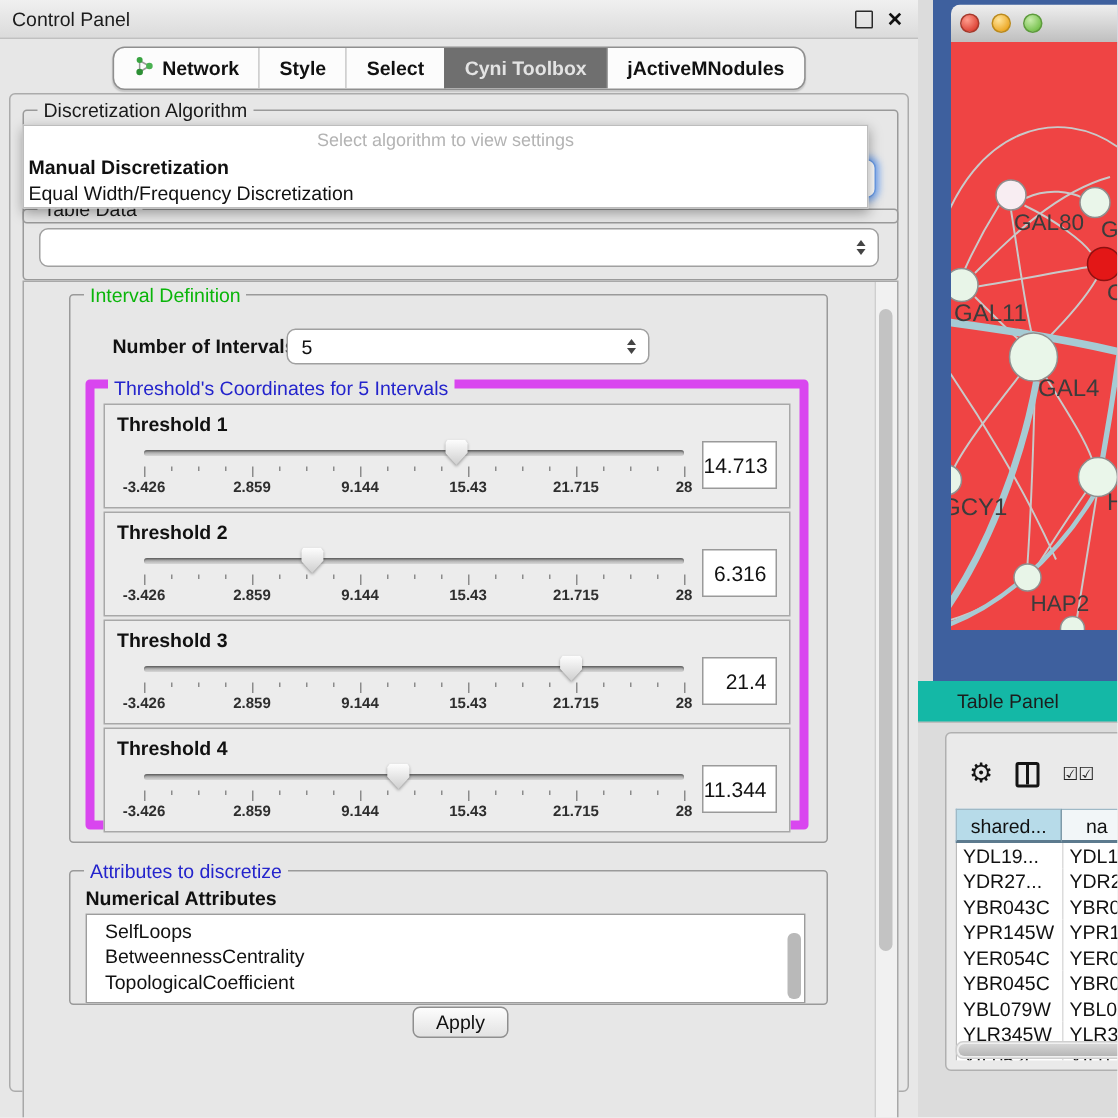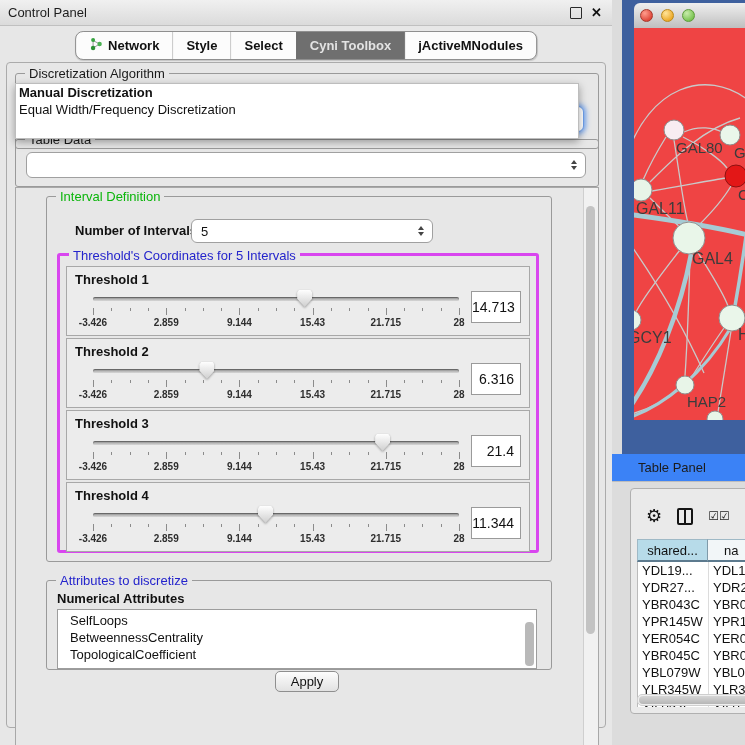--- a/index.html
+++ b/index.html
@@ -48,21 +48,21 @@
   .tdata-group{left:8px;top:76px;width:582px;height:46px;}
   .tdata-combo{left:10px;top:12px;width:560px;}
   
   .scroll-panel{position:absolute;left:8px;top:124px;width:582px;height:574px;border:1px solid #a8a8a8;
                 background:#e7e7e7;overflow:hidden;}
   .panel-sb{position:absolute;right:0;top:0;bottom:0;width:14px;background:#f1f1f1;border-left:1px solid #cfcfcf;}
   .panel-sb .sb-thumb{position:absolute;left:2px;top:18px;width:9px;height:428px;background:#c3c3c3;border-radius:5px;}
   .interval-group{left:30px;top:8px;width:504px;height:364px;}
   .noi-label{position:absolute;left:28px;top:26px;font-size:13px;font-weight:bold;color:#111;}
   .noi-combo{left:144px;top:22px;width:242px;height:24px;}
-  .thr-group{position:absolute;left:10px;top:56px;width:482px;height:300px;border:3px solid #d946ef;border-radius:3px;
+  .thr-group{position:absolute;left:10px;top:56px;width:482px;height:300px;border:6px solid #d946ef;border-radius:3px;
              padding-top:10px;box-sizing:border-box;}
   .thr-box{margin:0 6px 2px 6px;height:70px;border:1px solid #a8a8a8;background:#ececec;box-sizing:border-box;}
   .thr-title{font-size:13px;font-weight:bold;color:#111;padding:5px 0 0 8px;}
   .thr-content{display:flex;align-items:flex-start;padding:1px 8px 0 8px;}
   .slider-area{flex:1;position:relative;height:42px;margin:0 12px 0 18px;}
   .track{position:absolute;left:0;right:0;top:9px;height:4px;border-radius:3px;
          background:linear-gradient(#8f8f8f,#d8d8d8);box-shadow:inset 0 1px 1px rgba(0,0,0,.35);}
   .thumb-wrap{position:absolute;top:2px;width:15px;height:17px;filter:drop-shadow(0 1px 1px rgba(0,0,0,.35));}
   .thumb-shape{width:100%;height:100%;background:linear-gradient(#fefefe,#cfcfcf);
                clip-path:polygon(12% 0,88% 0,100% 15%,100% 52%,50% 100%,0 52%,0 15%);}
@@ -100,21 +100,21 @@
   .net-titlebar{position:absolute;left:12px;top:3px;right:0;height:25px;
                 background:linear-gradient(#efefef,#bfbfbf);border-radius:6px 0 0 0;
                 border-bottom:1px solid #8e8e8e;display:flex;align-items:center;gap:8px;padding-left:6px;}
   .tl{width:13px;height:13px;border-radius:50%;box-sizing:border-box;}
   .tl.red{background:radial-gradient(circle at 35% 30%,#ff9d8d,#dd4437 75%);border:1px solid #a6392c;}
   .tl.yellow{background:radial-gradient(circle at 35% 30%,#ffe49a,#eca826 75%);border:1px solid #bb8a1c;}
   .tl.green{background:radial-gradient(circle at 35% 30%,#c8ecab,#77c24e 75%);border:1px solid #5d9b3c;}
   .net-canvas{position:absolute;left:12px;top:28px;right:0;bottom:34px;background:#ef4444;overflow:hidden;}
   .net-canvas text{font-family:"Liberation Sans",sans-serif;fill:#3c3c3c;}
   
-  .table-panel-title{position:absolute;left:612px;top:454px;width:133px;height:28px;background:#3b82f6;
+  .table-panel-title{position:absolute;left:612px;top:454px;width:133px;height:28px;background:#14b8a6;
                      border-bottom:1px solid #bdbdbd;font-size:13px;color:#1c1c1c;line-height:28px;padding-left:26px;box-sizing:border-box;}
   .table-panel-body{position:absolute;left:630px;top:488px;width:130px;height:226px;background:#eaeaea;
                     border:1px solid #b0b0b0;border-radius:4px;box-sizing:border-box;}
   .tp-toolbar{display:flex;align-items:center;gap:15px;padding:14px 0 0 15px;height:26px;}
   .gear-glyph{font-family:"DejaVu Sans",sans-serif;font-size:18px;color:#141414;line-height:18px;}
   .cols-icon{position:relative;width:16px;height:17px;border:2px solid #141414;border-radius:2px;box-sizing:border-box;}
   .cols-icon::after{content:"";position:absolute;left:50%;top:0;bottom:0;width:2px;margin-left:-1px;background:#141414;}
   .checks-glyph{font-family:"DejaVu Sans",sans-serif;font-size:12px;color:#222;letter-spacing:0px;}
   .tp-table{position:absolute;left:6px;top:50px;right:0;overflow:hidden;}
   .tp-header{display:flex;height:23px;}
@@ -177,20 +177,21 @@
         <span class="group-label dark">Discretization Algorithm</span>
         <div class="combo focused algo-combo">
           <span class="spinner">
               <i class="up"></i>
               <i class="dn"></i>
             </span>
         </div>
       </div>
 
       <div class="dropdown-popup">
+        <div class="popup-placeholder">Select algorithm to view settings</div>
         <div id="algo-options">
             <div class="popup-item first">Manual Discretization</div>
             <div class="popup-item">Equal Width/Frequency Discretization</div>
           </div>
       </div>
 
       <div class="group tdata-group">
         <span class="group-label dark">Table Data</span>
         <div class="combo tdata-combo">
           <span class="spinner">

